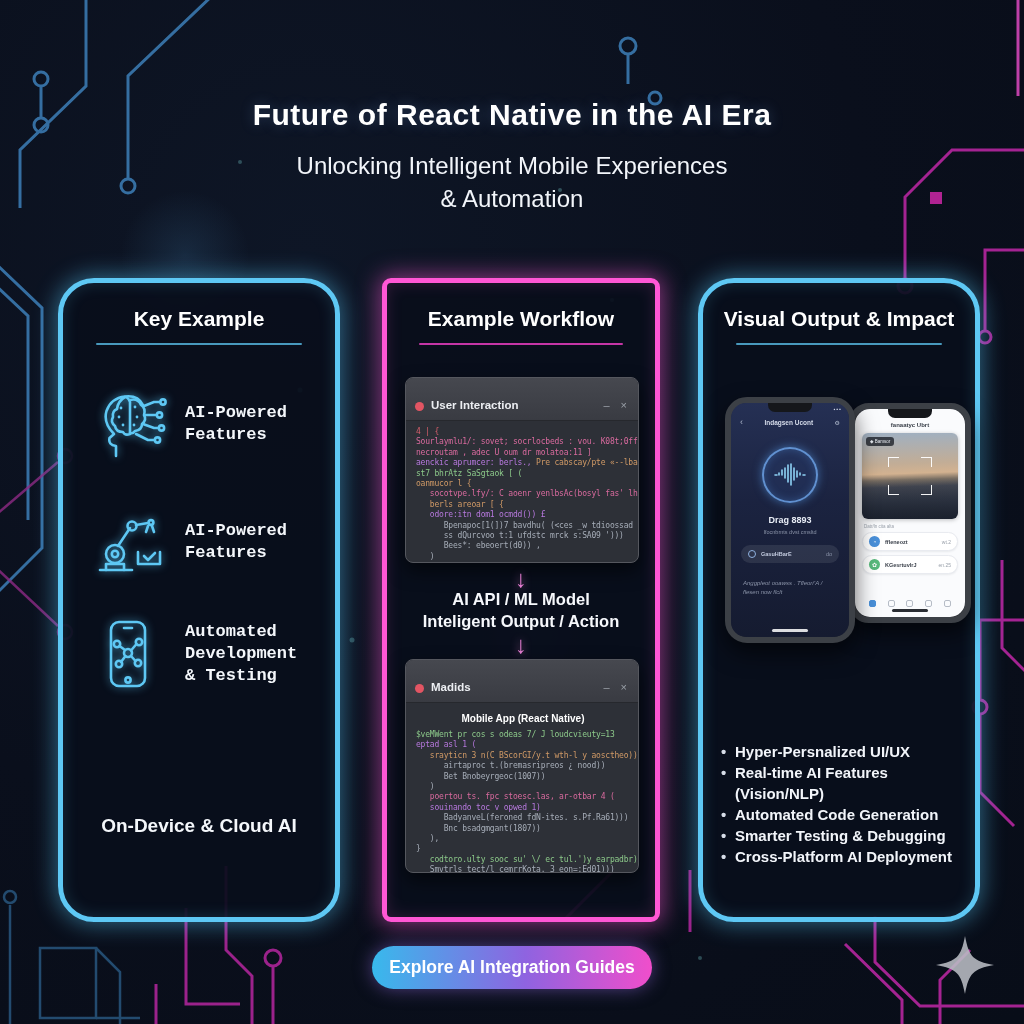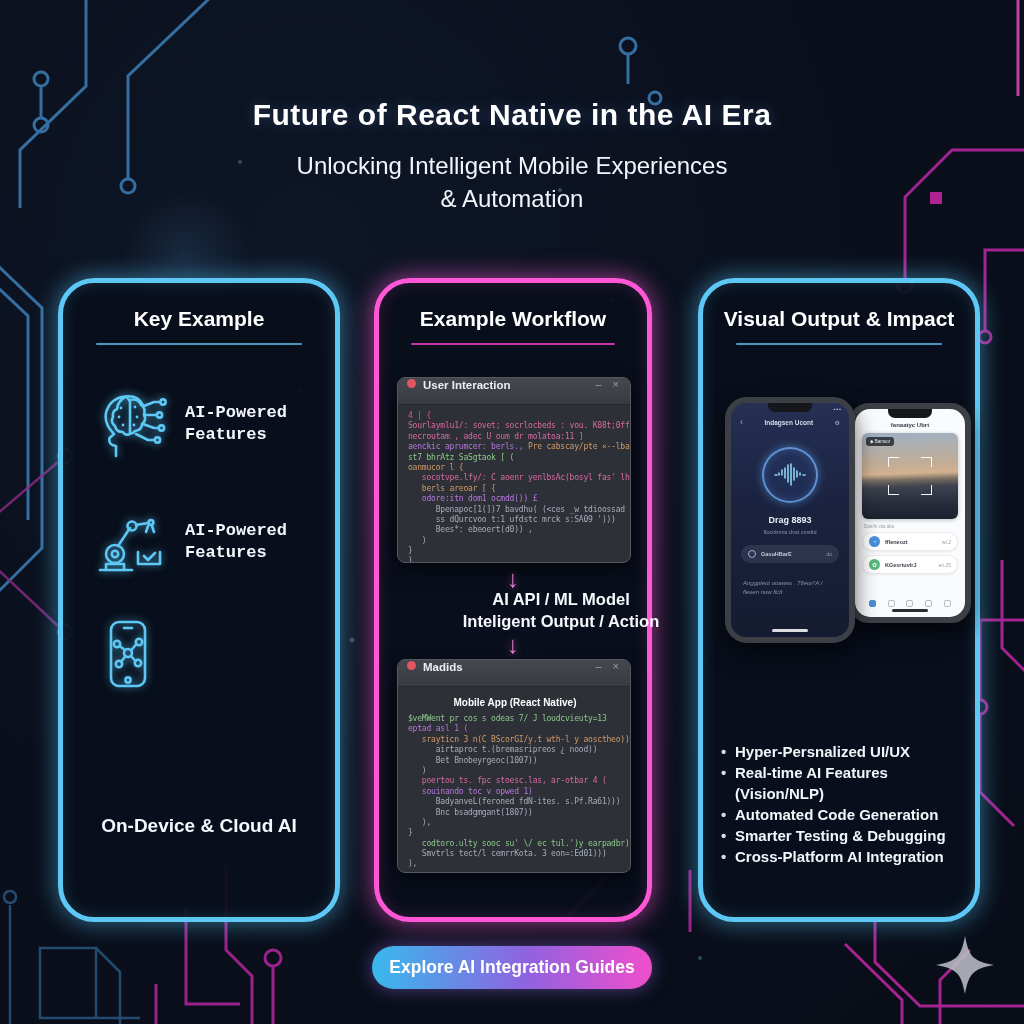--- a/index.html
+++ b/index.html
@@ -21,21 +21,21 @@
   .subtitle.l1{top:152px;} .subtitle.l2{top:185px;}
 
   
   .panel{position:absolute;top:278px;height:634px;border-radius:36px;z-index:2;
     background:rgba(9,14,27,.92);}
   .panel.cyan{border:5px solid #5ec8f4;
     box-shadow:0 0 22px 3px rgba(86,198,245,.45), inset 0 0 16px rgba(86,198,245,.18);}
   .panel.magenta{border:5px solid #ff57d5;
     box-shadow:0 0 22px 3px rgba(255,87,213,.5), inset 0 0 16px rgba(255,87,213,.16);}
   .panel-left{left:58px;width:272px;}
-  .panel-mid{left:374px;width:268px;}
+  .panel-mid{left:382px;width:268px;border-radius:9px;}
   .panel-right{left:686px;width:272px;margin-left:12px;}
   .panel-heading{margin-top:24px;text-align:center;font-size:21px;font-weight:700;}
   .panel-rule{height:2px;width:76%;margin:12px auto 0;border-radius:1px;}
   .rule-cyan{background:rgba(94,200,244,.75);}
   .rule-magenta{background:rgba(230,60,190,.85);}
 
   
   .kc-item{position:absolute;left:24px;width:232px;display:flex;align-items:center;gap:16px;}
   .kc-item .icon-box{width:82px;height:82px;flex:0 0 82px;display:flex;align-items:center;justify-content:center;}
   .kc-item svg{filter:drop-shadow(0 0 4px rgba(86,198,245,.7));}
@@ -44,36 +44,36 @@
   .kc-1{top:100px;} .kc-2{top:218px;} .kc-3{top:330px;}
   .kc-footer{position:absolute;top:532px;left:0;width:100%;text-align:center;
     font-size:19px;font-weight:700;color:#f4f7fb;}
 
   
   .code-window{position:absolute;left:18px;width:232px;background:#2d3037;border:1px solid #55575e;
     border-radius:8px;box-shadow:0 8px 18px rgba(0,0,0,.55);overflow:hidden;}
   .win1{top:94px;height:184px;}
   .win2{top:376px;height:212px;}
   .win-titlebar{height:24px;background:linear-gradient(#46484f,#393b42);display:flex;
-    align-items:flex-start;padding:1px 9px;gap:7px;border-bottom:1px solid #26282d;}
+    align-items:flex-end;padding:9px 9px;gap:7px;border-bottom:1px solid #26282d;}
   .win-dot{width:9px;height:9px;border-radius:50%;background:#e25563;flex:0 0 9px;}
   .win-title{font-size:11.5px;font-weight:700;color:#eceef2;flex:1;}
   .win-btn{color:#9aa0a8;font-size:11px;line-height:1;padding:0 2px;}
   .win-body{padding:6px 8px 4px 10px;}
   .code-line{font-family:"DejaVu Sans Mono", monospace;font-size:8px;line-height:1.3;
     white-space:pre;letter-spacing:-0.2px;}
   .tk-red{color:#d85f6b;} .tk-pink{color:#d96a9e;} .tk-purple{color:#b678dd;}
   .tk-green{color:#8cc98a;} .tk-orange{color:#d19a66;} .tk-gray{color:#a6adb8;}
   .win2-heading{text-align:center;font-size:10px;font-weight:700;color:#fff;margin:4px 0 6px;}
 
   .flow-arrow{position:absolute;left:0;width:100%;text-align:center;font-size:24px;
     color:#e87fd4;text-shadow:0 0 8px rgba(232,127,212,.8);font-weight:700;line-height:1;}
   .arrow-1{top:284px;} .arrow-2{top:350px;}
   .flow-text{position:absolute;top:306px;left:0;width:100%;text-align:center;
-    font-size:16.5px;font-weight:700;line-height:1.32;color:#f6f8fc;margin-left:48px;}
+    font-size:16.5px;font-weight:700;line-height:1.32;color:#f6f8fc;}
 
   
   .phone{position:absolute;border:6px solid #3c4046;background:#23262c;
     box-shadow:0 10px 22px rgba(0,0,0,.6);}
   .phone-dark{left:22px;top:114px;width:118px;height:234px;border-radius:22px;z-index:3;}
   .phone-light{left:146px;top:120px;width:110px;height:208px;border-radius:20px;z-index:2;}
   .screen{position:absolute;inset:0;border-radius:15px;overflow:hidden;}
   .screen-dark{background:linear-gradient(180deg,#253054 0%,#1b2340 42%,#151b30 100%);}
   .screen-light{background:#fafbfd;}
   .notch{position:absolute;top:0;left:50%;transform:translateX(-50%);width:44px;height:9px;
@@ -278,20 +278,25 @@
         <path d="M36,14 L44,14"></path>
         <circle cx="40" cy="66" r="2.6"></circle>
         <circle cx="40" cy="39" r="4"></circle>
         <circle cx="29" cy="30" r="3.2"></circle>
         <circle cx="51" cy="28" r="3.2"></circle>
         <circle cx="31" cy="50" r="3.2"></circle>
         <circle cx="50" cy="49" r="3.2"></circle>
         <path d="M37,36 L31.5,32 M43,36.5 L48.5,30 M37.5,42 L33,48 M43,42 L47.5,47"></path>
       </svg>
     </div>
+    <div class="kc-label">
+      <span>Automated</span>
+      <span>Development</span>
+      <span>&amp; Testing</span>
+    </div>
   </div>
 
   <div class="kc-footer">On-Device &amp; Cloud AI</div>
 </div>
 
 <div class="panel magenta panel-mid">
   <div class="panel-heading">Example Workflow</div>
   <div class="panel-rule rule-magenta"></div>
 
   <div class="code-window win1">
@@ -423,21 +428,21 @@
       </div>
       <div class="home-bar dark-bar"></div>
     </div>
   </div>
 
   <ul class="benefits-list">
       <li>Hyper-Persnalized UI/UX</li>
       <li>Real-time AI Features (Vision/NLP)</li>
       <li>Automated Code Generation</li>
       <li>Smarter Testing &amp; Debugging</li>
-      <li>Cross-Platform AI Integration</li>
+      <li>Cross-Platform AI Deployment</li>
     </ul>
 </div>
 
 <button class="cta">Explore AI Integration Guides</button>
 
 <div class="sparkle">
   <svg width="66" height="66" viewBox="0 0 66 66">
     <path d="M33 4 C37 25 41 29 62 33 C41 37 37 41 33 62 C29 41 25 37 4 33 C25 29 29 25 33 4 Z" fill="#b9bdc4" opacity="0.88"></path>
   </svg>
 </div>

